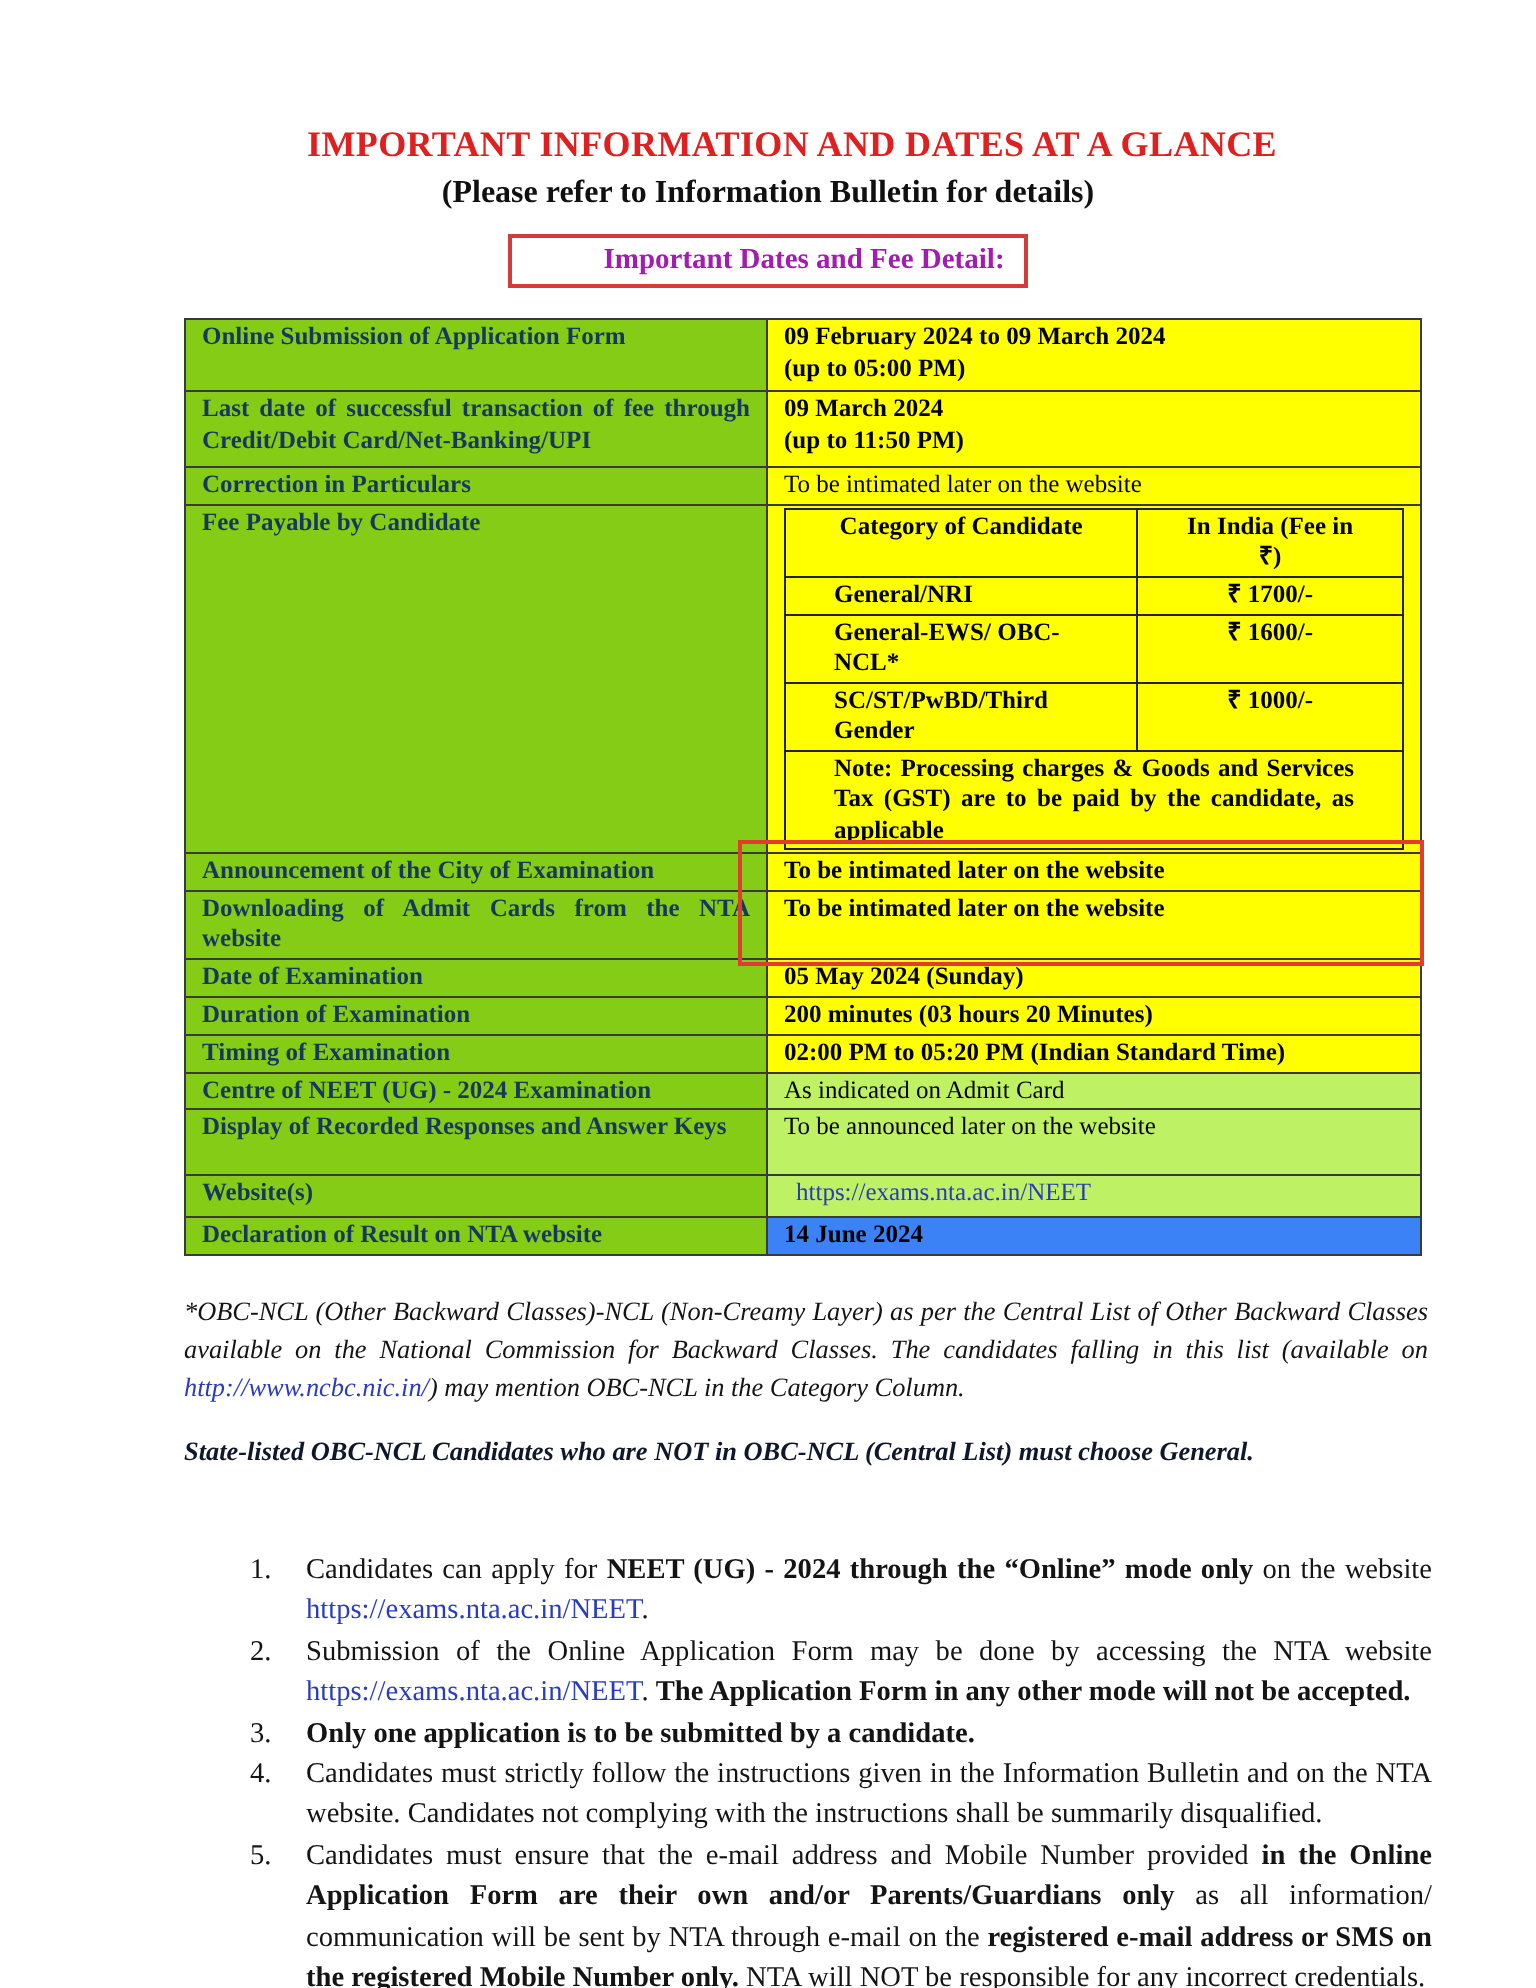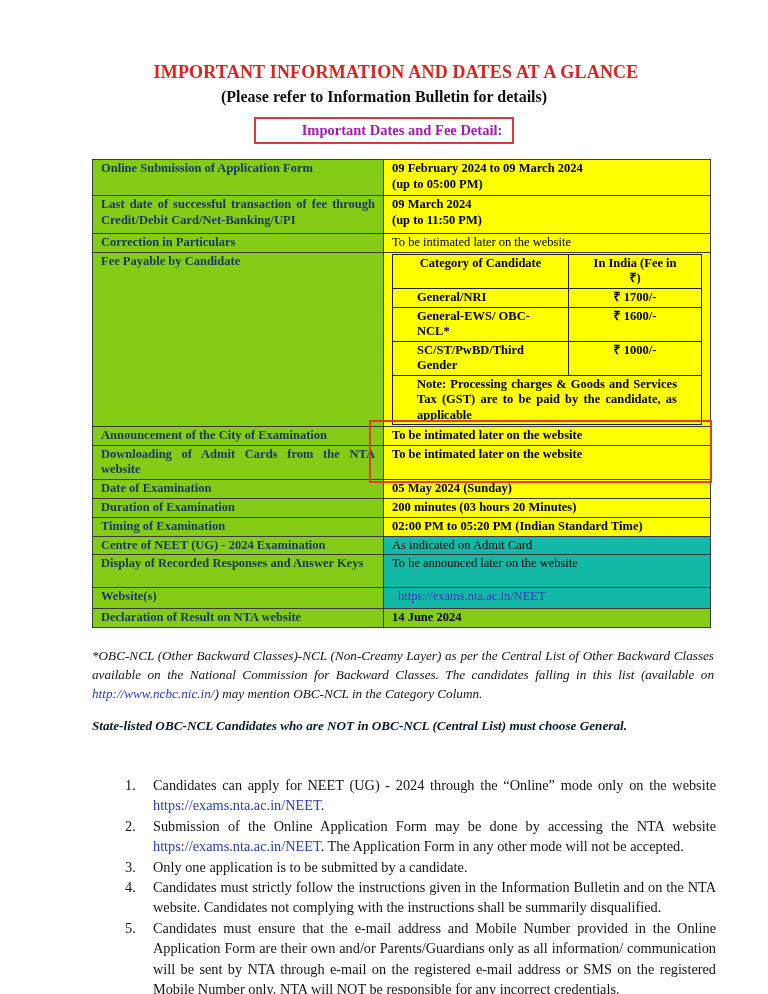--- a/index.html
+++ b/index.html
@@ -12,42 +12,42 @@
   .section-box-row{text-align:center;margin-top:11px;}
   .section-box{display:inline-block;border:2px solid #d43c3c;padding:2px 10px 3px 46px;}
   .section-box span{font-size:14.5px;font-weight:bold;color:#a21caf;}
 
   .table-wrap{position:relative;margin:15px 0 0 92px;width:622px;}
   table.info{border-collapse:collapse;width:618px;table-layout:fixed;font-size:12.5px;}
   table.info td{border:1px solid #3a3a3a;vertical-align:top;padding:1px 8px;line-height:15.5px;overflow:hidden;}
   td.lbl{background:#84cc16;color:#17375e;font-weight:bold;border-color:#2b4c74;text-align:justify;}
   td.val{background:#ffff00;color:#000;}
   td.val.b{font-weight:bold;}
-  td.val.light{background:#14b8a6;}
-  td.val.white{background:#84cc16;}
+  td.val.light{background:#bef264;}
+  td.val.white{background:#3b82f6;}
   tr.h36{height:36px}tr.h38{height:38px}tr.h18{height:18px}tr.h116{height:116px}
   tr.h33{height:33px}tr.h19{height:19px}tr.h21{height:21px}
   .linkblue{color:#2a3bbf;text-decoration:none;cursor:pointer;}
   td.feecell{padding:0;background:#ffff00;}
   table.fee{border-collapse:collapse;width:100%;table-layout:fixed;font-size:12.5px;}
   table.fee td{border:1px solid #222;background:#ffff00;font-weight:bold;padding:1px 24px;line-height:15.5px;}
   table.fee td.c{text-align:center;}
   table.fee tr{height:19px;}
   table.fee tr.noterow{height:38px;}
   table.fee td.note{text-align:justify;}
   .red-overlay{position:absolute;border:2px solid #e23b30;pointer-events:none;left:262px;top:257px;width:352px;height:57px;}
 
   .footnote{margin:18px 0 0 92px;width:622px;font-style:italic;font-size:13.2px;line-height:19px;text-align:justify;color:#141414;}
   .state-note{margin:15px 0 0 92px;width:622px;font-style:italic;font-weight:bold;font-size:13.2px;color:#0f172a;}
 
   .instructions{margin:41px 0 0 125px;width:591px;font-size:14.3px;line-height:20.4px;color:#141414;}
   .li{display:flex;}
   .li .num{flex:none;width:28px;}
   .li .txt{flex:1;text-align:justify;}
-  .bold{font-weight:normal;}
+  .bold{font-weight:bold;}
 
   .footer{margin-top:13px;text-align:left;font-family:"Liberation Sans", sans-serif;font-size:13px;color:#2c2c2c;}
 </style>
 </head>
 <body>
 
 <div>
 
   <div class="title">IMPORTANT INFORMATION AND DATES AT A GLANCE</div>
   <div class="subtitle">(Please refer to Information Bulletin for details)</div>

